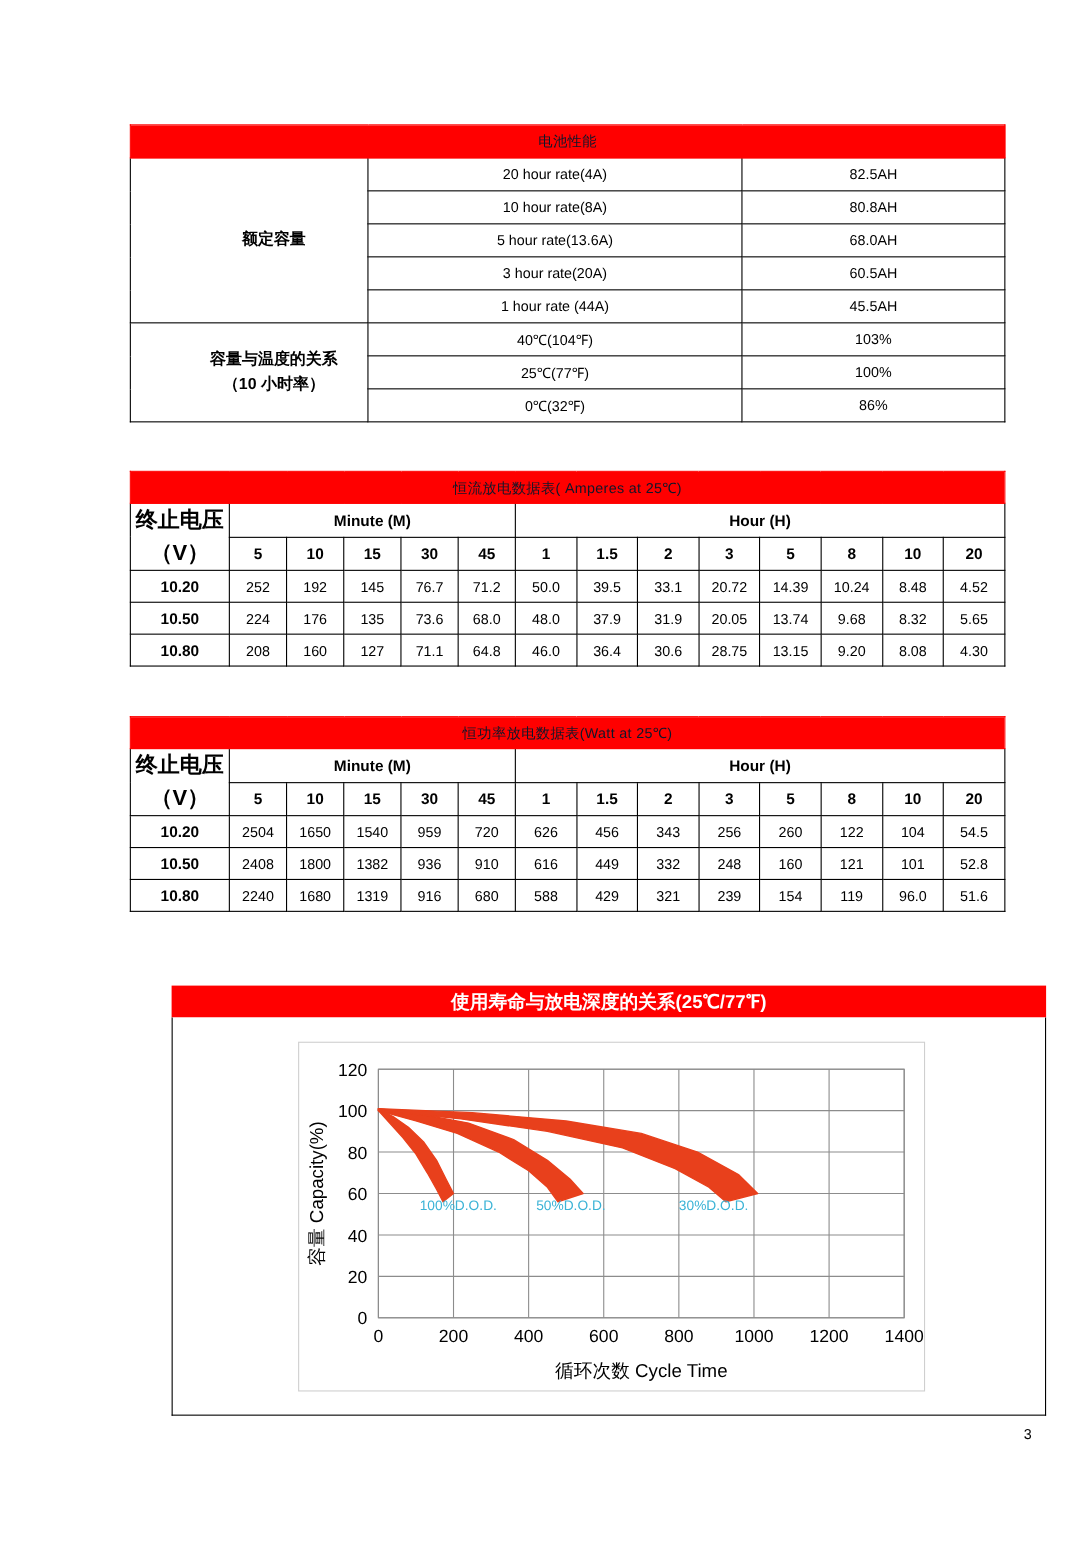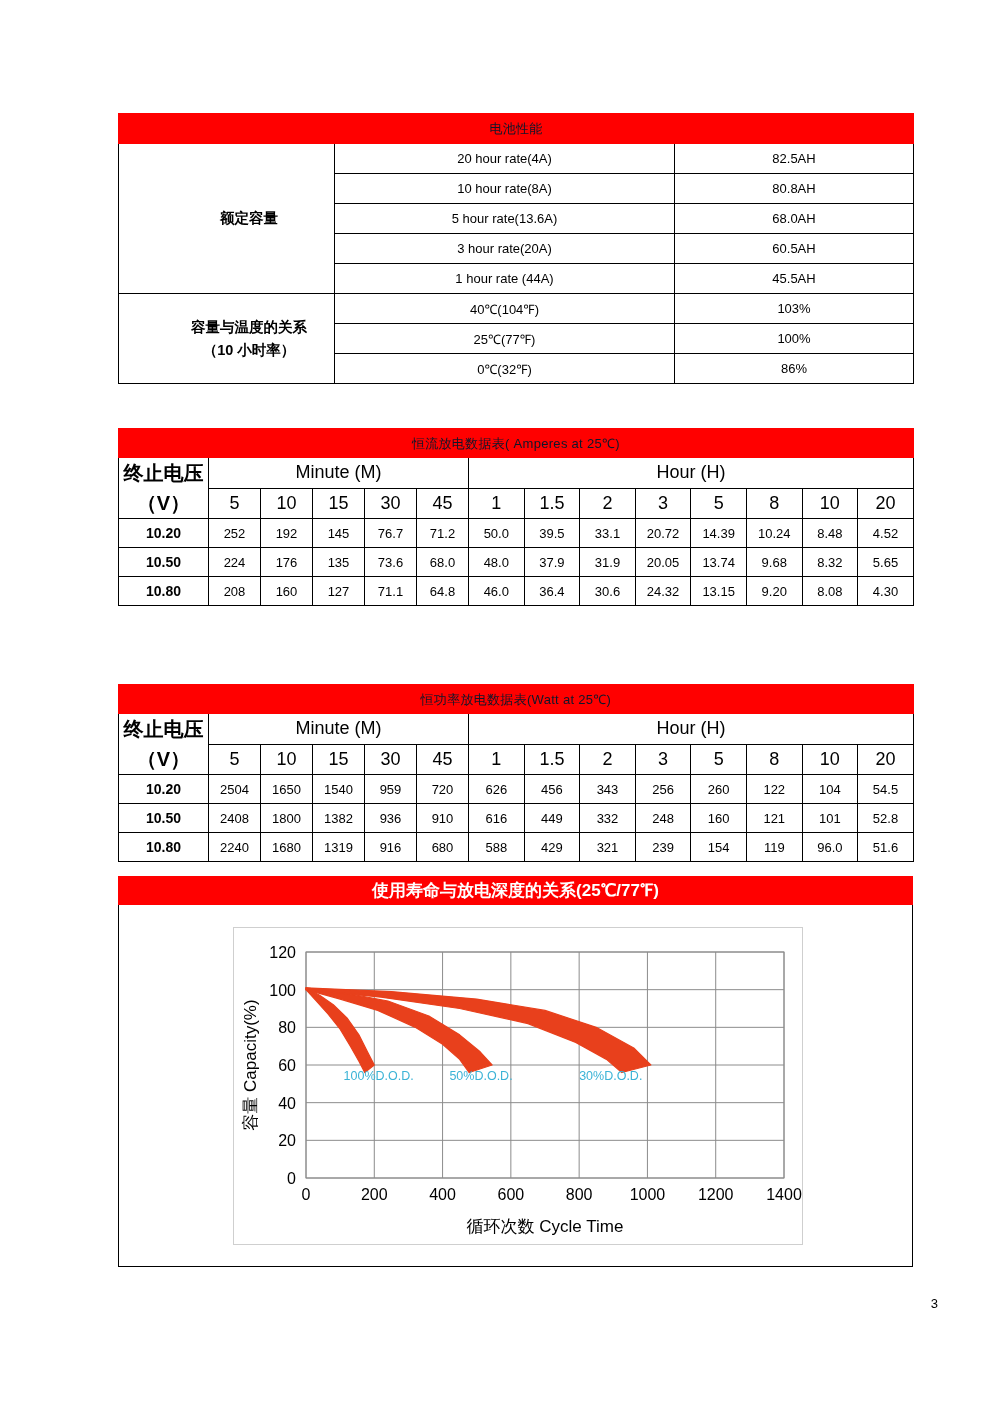--- a/index.html
+++ b/index.html
@@ -60,39 +60,39 @@
   #t1 .rowlabel {
     font-weight: bold;
     font-size: 14.5px;
     line-height: 1.55;
     padding-left: 45px;
   }
 
   
   .dtable td { font-size: 13px; height: 28px; }
   .dtable .hdr {
-    font-weight: normal;
-    font-size: 18px;
+    font-weight: bold;
+    font-size: 14px;
   }
   .dtable .corner {
     font-weight: bold;
     font-size: 20px;
     line-height: 1.5;
   }
   .dtable .volt {
     font-weight: bold;
     font-size: 14px;
   }
   .dtable .val { font-size: 13px; }
 
   #t2 { top: 428px; }
-  #t3 { top: 684px; }
+  #t3 { top: 651px; }
 
   
-  #chartblock { top: 876px; }
+  #chartblock { top: 896px; margin-left: 38px; }
   .chart-banner {
     background: #FF0000;
     color: #FFFFFF;
     font-weight: bold;
     font-size: 17px;
     height: 29px;
     line-height: 29px;
     text-align: center;
     box-sizing: border-box;
     width: 795px;
@@ -255,21 +255,21 @@
         <tr>
           <td class="volt">10.80</td>
           <td class="val">208</td>
           <td class="val">160</td>
           <td class="val">127</td>
           <td class="val">71.1</td>
           <td class="val">64.8</td>
           <td class="val">46.0</td>
           <td class="val">36.4</td>
           <td class="val">30.6</td>
-          <td class="val">24.32</td>
+          <td class="val">28.75</td>
           <td class="val">13.15</td>
           <td class="val">9.20</td>
           <td class="val">8.08</td>
           <td class="val">4.30</td>
         </tr>
       </tbody>
     </table>
   </div>
 
   <div class="block" id="t3">

